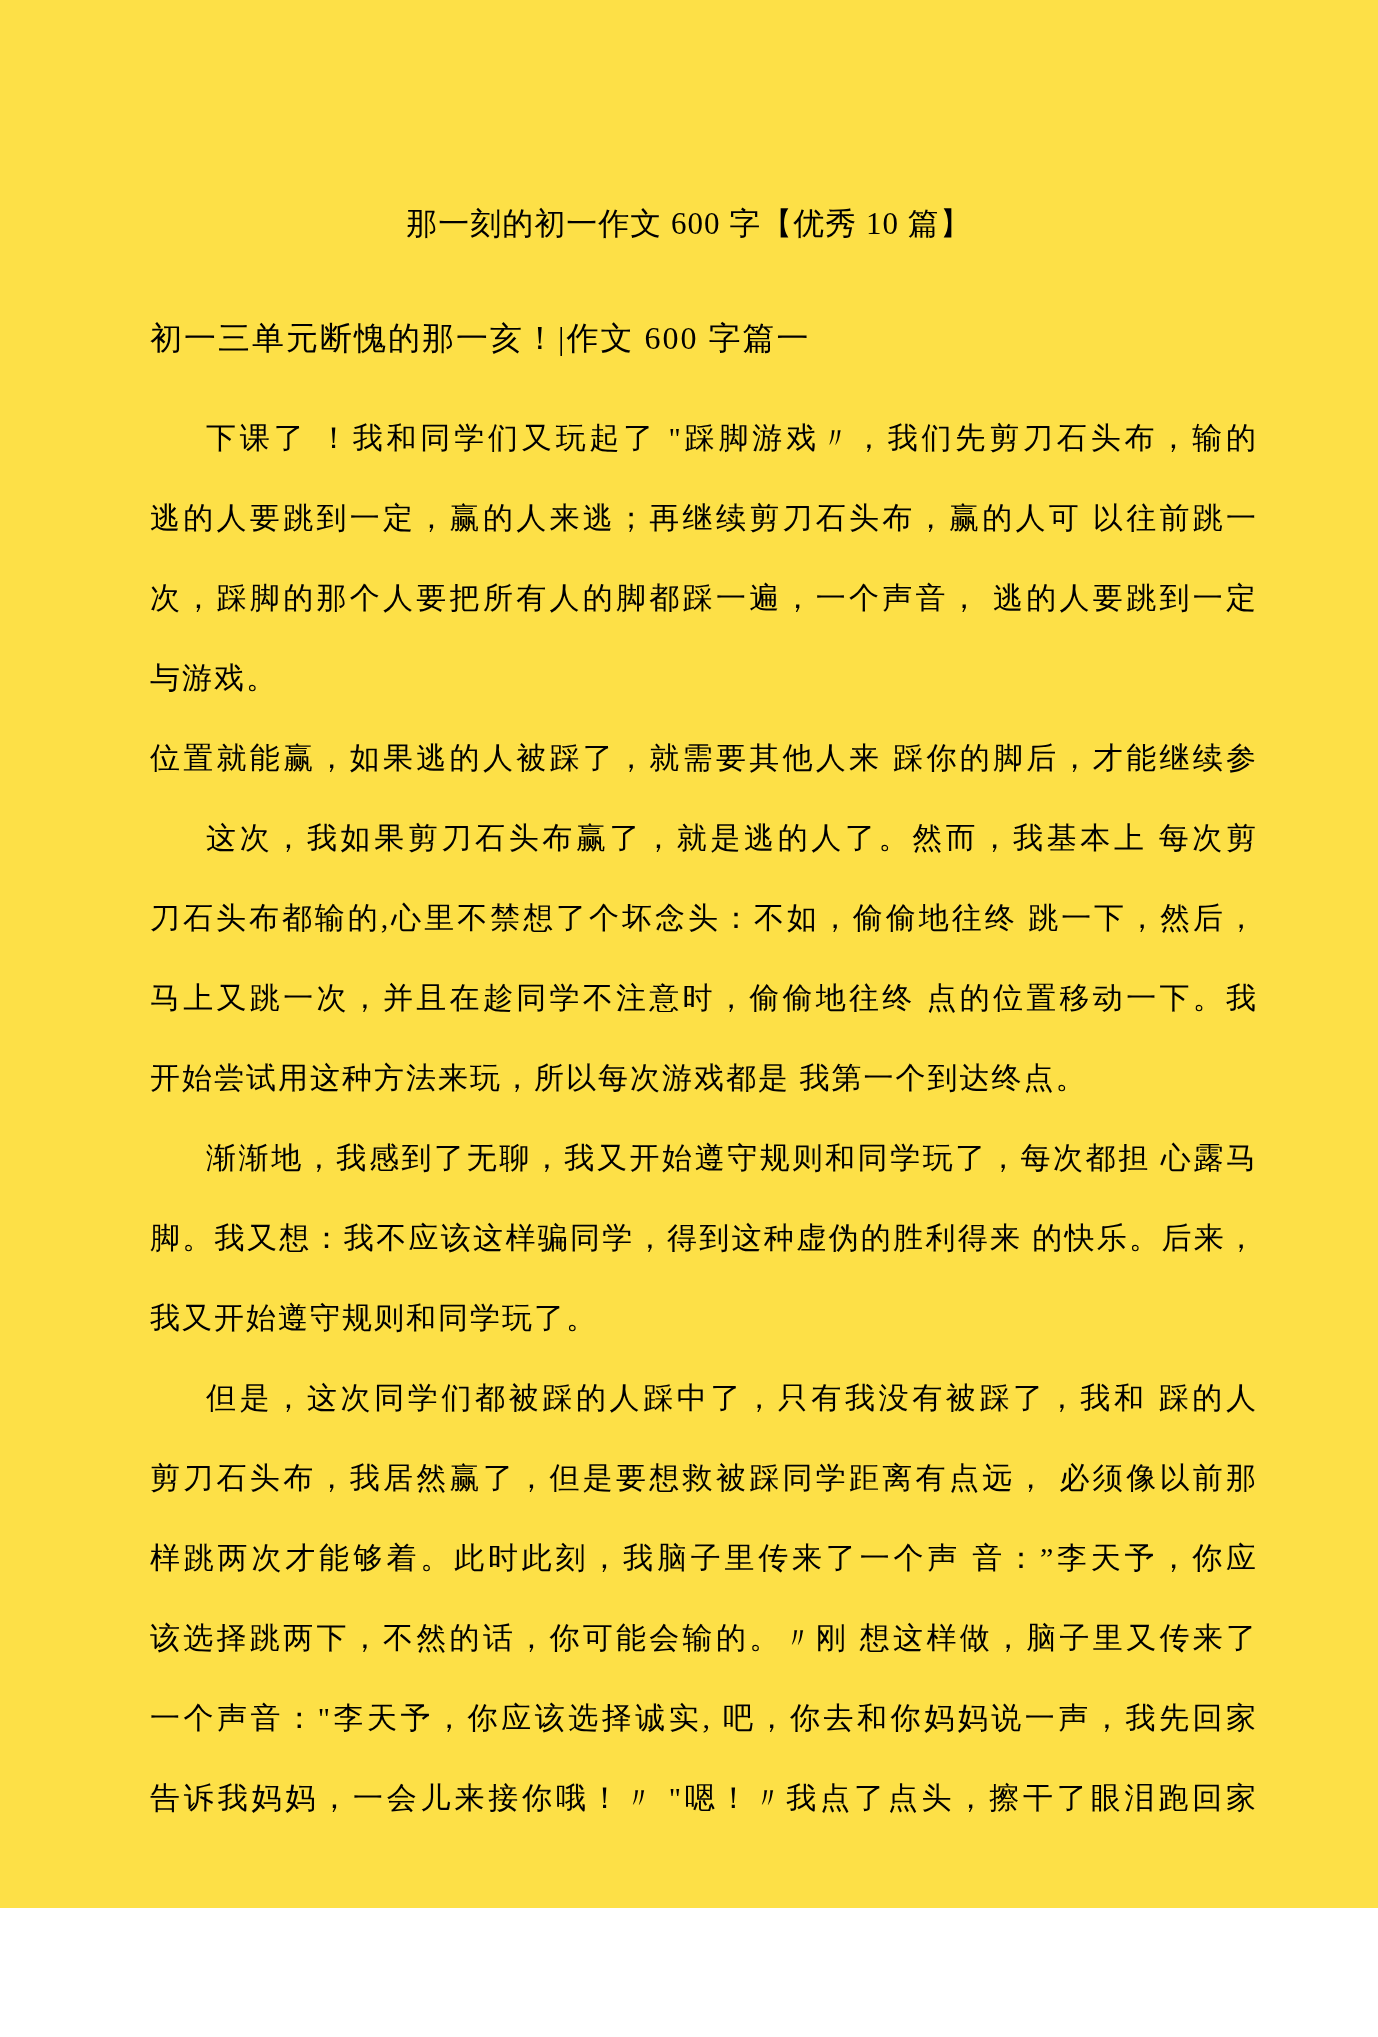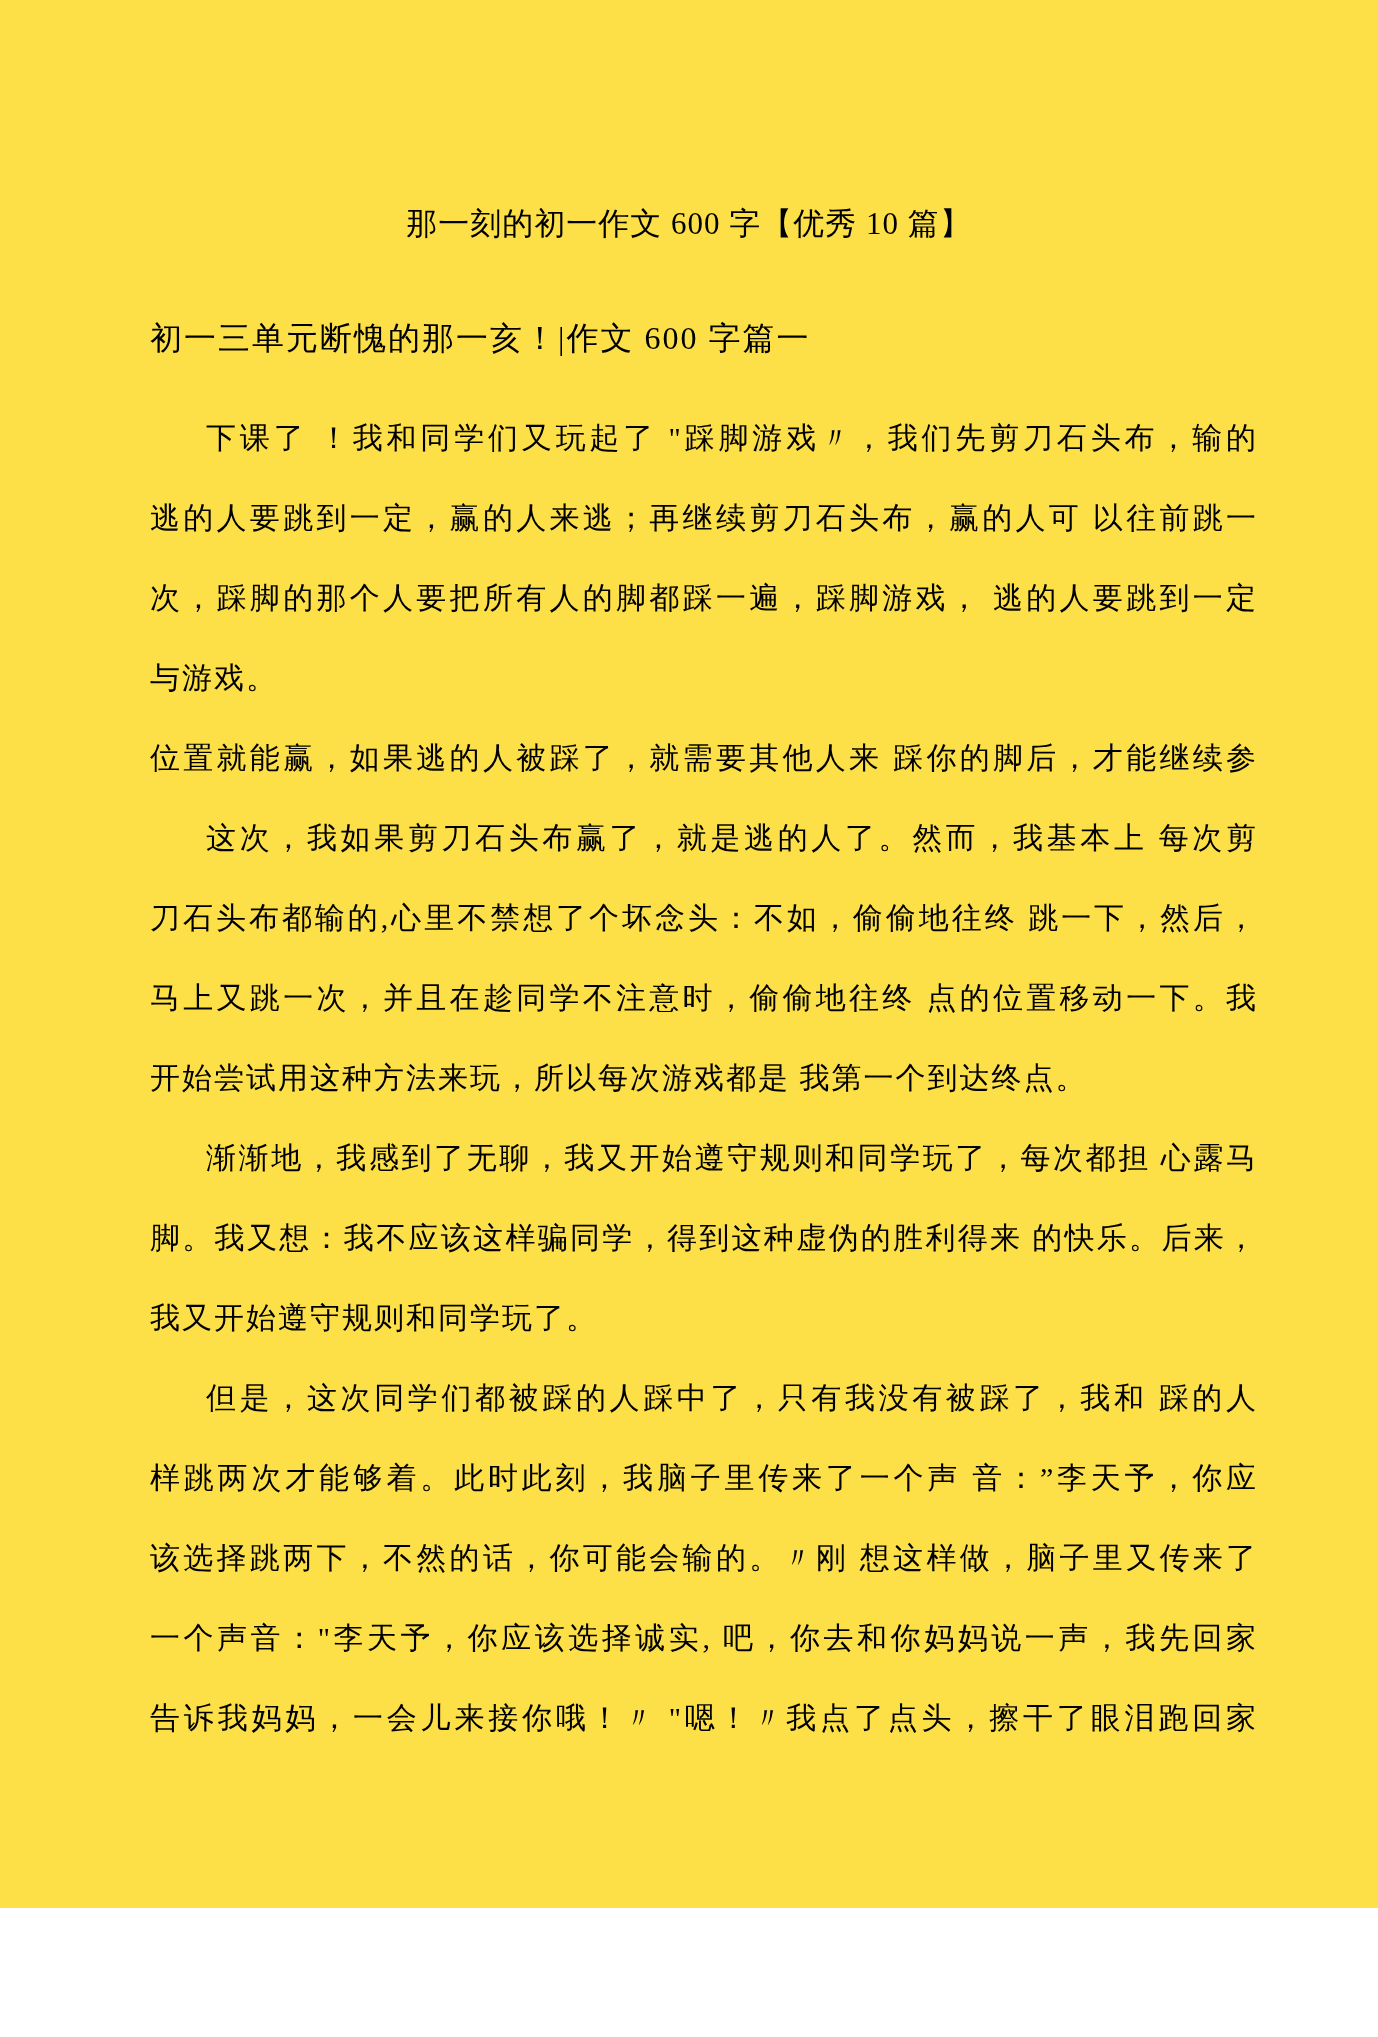--- a/index.html
+++ b/index.html
@@ -59,36 +59,37 @@
 </head>
 <body>
 
 <div class="page">
   <div class="doc-title">那一刻的初一作文 600 字【优秀 10 篇】</div>
   <div class="doc-subtitle">初一三单元断愧的那一亥！|作文 600 字篇一</div>
   <div class="doc-body">
       <div>
         <div class="line indent">下课了 ！我和同学们又玩起了 "踩脚游戏〃，我们先剪刀石头布，输的</div>
         <div class="line">逃的人要跳到一定，赢的人来逃；再继续剪刀石头布，赢的人可 以往前跳一</div>
-        <div class="line">次，踩脚的那个人要把所有人的脚都踩一遍，踩脚游戏， 逃的人要跳到一定</div>
+        <div class="line">次，踩脚的那个人要把所有人的脚都踩一遍，一个声音， 逃的人要跳到一定</div>
         <div class="line no-fill">与游戏。</div>
         <div class="line">位置就能赢，如果逃的人被踩了，就需要其他人来 踩你的脚后，才能继续参</div>
       </div>
       <div>
         <div class="line indent">这次，我如果剪刀石头布赢了，就是逃的人了。然而，我基本上 每次剪</div>
         <div class="line">刀石头布都输的,心里不禁想了个坏念头：不如，偷偷地往终 跳一下，然后，</div>
         <div class="line">马上又跳一次，并且在趁同学不注意时，偷偷地往终 点的位置移动一下。我</div>
         <div class="line no-fill">开始尝试用这种方法来玩，所以每次游戏都是 我第一个到达终点。</div>
       </div>
       <div>
         <div class="line indent">渐渐地，我感到了无聊，我又开始遵守规则和同学玩了，每次都担 心露马</div>
         <div class="line">脚。我又想：我不应该这样骗同学，得到这种虚伪的胜利得来 的快乐。后来，</div>
         <div class="line no-fill">我又开始遵守规则和同学玩了。</div>
       </div>
       <div>
         <div class="line indent">但是，这次同学们都被踩的人踩中了，只有我没有被踩了，我和 踩的人</div>
+        <div class="line">剪刀石头布，我居然赢了，但是要想救被踩同学距离有点远， 必须像以前那</div>
         <div class="line">样跳两次才能够着。此时此刻，我脑子里传来了一个声 音：”李天予，你应</div>
         <div class="line">该选择跳两下，不然的话，你可能会输的。〃刚 想这样做，脑子里又传来了</div>
         <div class="line">一个声音："李天予，你应该选择诚实, 吧，你去和你妈妈说一声，我先回家</div>
         <div class="line">告诉我妈妈，一会儿来接你哦！〃 "嗯！〃我点了点头，擦干了眼泪跑回家</div>
       </div>
     </div>
 </div>
 
 </body></html>

